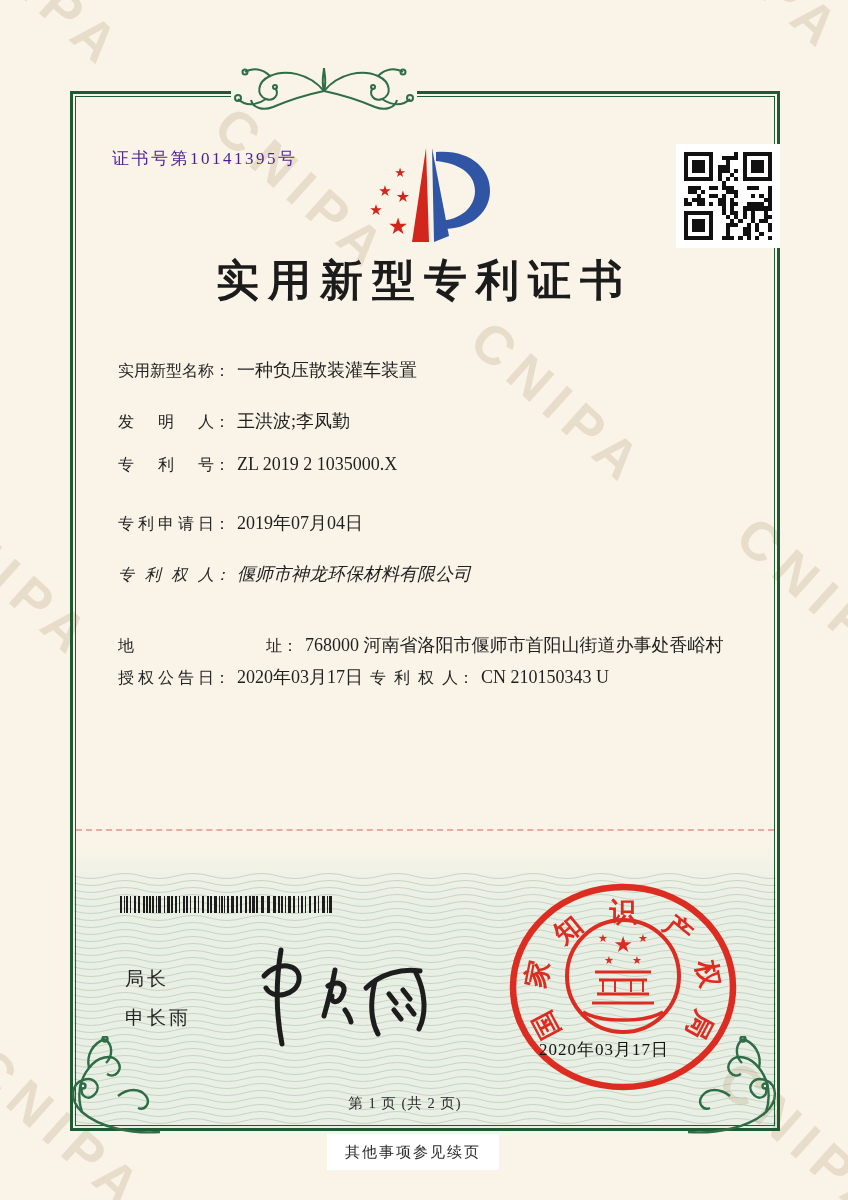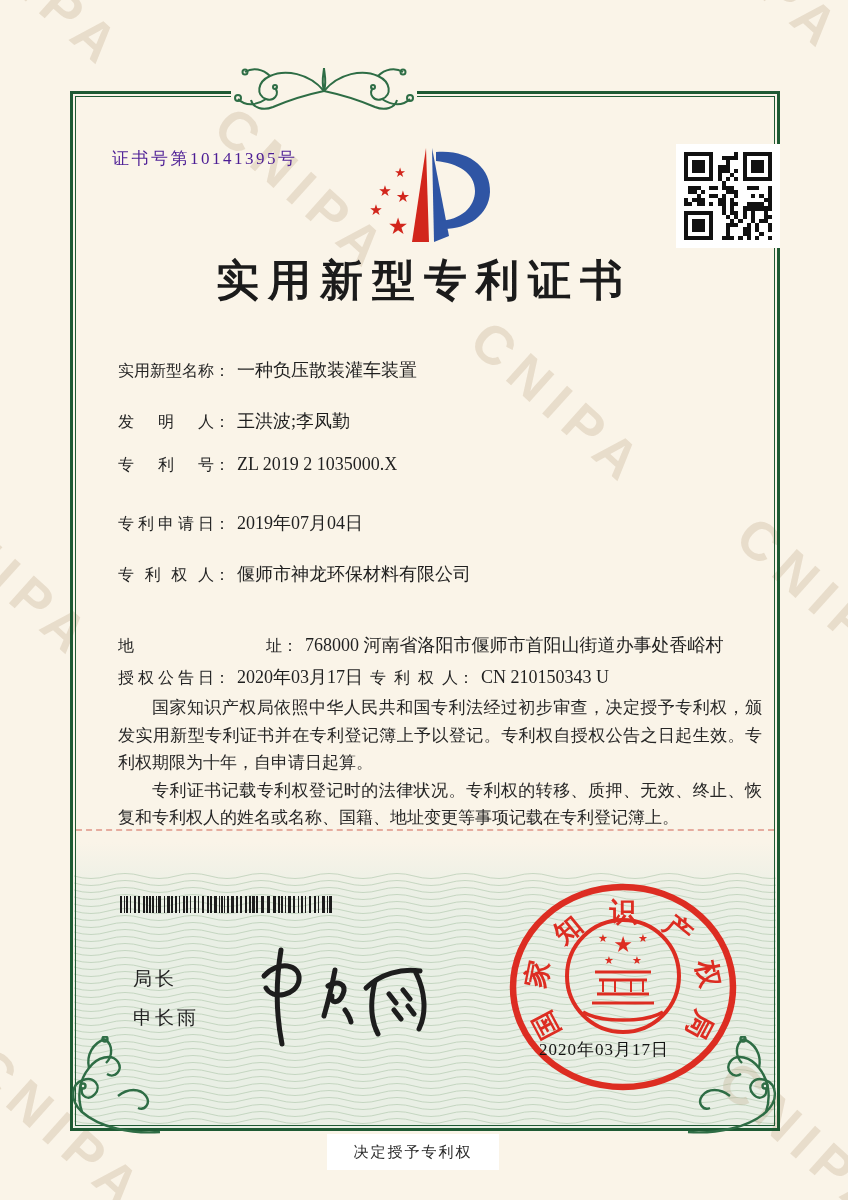--- a/index.html
+++ b/index.html
@@ -36,21 +36,21 @@
   .fcolon{font-size:16px;}
   .fvalue{margin-left:7px;color:#1f1f1f;}
   .fgroup2{position:absolute;left:252px;top:0;}
   
   .body-text{position:absolute;left:118px;top:694px;width:644px;z-index:7;
              font-size:17px;line-height:27.5px;text-align:justify;color:#262626;}
   .body-text p{margin:0;text-indent:2em;}
   
   .barcode{position:absolute;left:120px;top:896px;width:220px;height:17px;z-index:7;display:flex;align-items:stretch;}
   .barcode i{display:block;background:#1c1c1c;}
-  .director{position:absolute;left:125px;top:966px;z-index:7;font-size:19px;color:#222;margin-left:8px;}
+  .director{position:absolute;left:125px;top:966px;z-index:7;font-size:19px;color:#222;}
   .director div{margin-bottom:13px;letter-spacing:3px;}
   .sig{position:absolute;left:248px;top:936px;width:200px;height:112px;z-index:7;}
   .seal{position:absolute;left:503px;top:876px;width:240px;height:222px;z-index:8;opacity:0.95;}
   .seal-date{position:absolute;left:531px;top:1038px;width:146px;z-index:9;text-align:center;
              font-size:17px;letter-spacing:1px;color:#141414;}
   .page-footer{position:absolute;left:0;top:1094px;width:810px;text-align:center;z-index:7;
                font-size:14.5px;color:#2a2a2a;letter-spacing:1px;}
   .note-box{position:absolute;left:327px;top:1134px;width:172px;height:36px;background:#ffffff;z-index:7;
             display:flex;align-items:center;justify-content:center;font-size:15px;letter-spacing:2px;color:#2a2a2a;}
 </style>
@@ -306,37 +306,33 @@
   </div>
   <div class="frow" style="top:409px;">
     <span class="flabel">发明人</span><span class="fcolon">：</span><span class="fvalue">王洪波;李凤勤</span>
   </div>
   <div class="frow" style="top:440px;margin-top:12px;">
     <span class="flabel">专利号</span><span class="fcolon">：</span><span class="fvalue">ZL 2019 2 1035000.X</span>
   </div>
   <div class="frow" style="top:511px;">
     <span class="flabel">专利申请日</span><span class="fcolon">：</span><span class="fvalue">2019年07月04日</span>
   </div>
-  <div class="frow" style="top:562px;">
+  <div class="frow" style="top:562px;font-style:italic;">
     <span class="flabel">专利权人</span><span class="fcolon">：</span><span class="fvalue">偃师市神龙环保材料有限公司</span>
   </div>
   <div class="frow" style="top:613px;">
     <span class="flabel wide">地址</span><span class="fcolon">：</span><span class="fvalue">768000 河南省洛阳市偃师市首阳山街道办事处香峪村</span>
   </div>
   <div class="frow" style="top:665px;font-family:Liberation Serif, serif;">
     <span class="flabel">授权公告日</span><span class="fcolon">：</span><span class="fvalue">2020年03月17日</span>
     <span class="fgroup2">
       <span class="flabel nat">专利权人</span><span class="fcolon">：</span><span class="fvalue">CN 210150343 U</span>
     </span>
   </div>
 
-  <div class="body-text">
-    <p>国家知识产权局依照中华人民共和国专利法经过初步审查，决定授予专利权，颁发实用新型专利证书并在专利登记簿上予以登记。专利权自授权公告之日起生效。专利权期限为十年，自申请日起算。</p>
-    <p>专利证书记载专利权登记时的法律状况。专利权的转移、质押、无效、终止、恢复和专利权人的姓名或名称、国籍、地址变更等事项记载在专利登记簿上。</p>
-  </div>
 
   <div class="barcode" id="barcode">
       <i style="width: 2px; margin-right: 2px;"></i>
       <i style="width: 1px; margin-right: 1px;"></i>
       <i style="width: 2px; margin-right: 2px;"></i>
       <i style="width: 1px; margin-right: 3px;"></i>
       <i style="width: 2px; margin-right: 2px;"></i>
       <i style="width: 2px; margin-right: 3px;"></i>
       <i style="width: 2px; margin-right: 1px;"></i>
       <i style="width: 2px; margin-right: 1px;"></i>
@@ -428,17 +424,18 @@
   <text x="43.183559421273344" y="149.1493103345136" fill="#dd2318" font-size="27" font-weight="700" text-anchor="middle" dominant-baseline="central" transform="rotate(-118,43.183559421273344,149.1493103345136)">国</text>
       <text x="34.68652470644467" y="97.91214689332614" fill="#dd2318" font-size="27" font-weight="700" text-anchor="middle" dominant-baseline="central" transform="rotate(-78.7,34.68652470644467,97.91214689332614)">家</text>
       <text x="64.89586408140313" y="53.41430385105902" fill="#dd2318" font-size="27" font-weight="700" text-anchor="middle" dominant-baseline="central" transform="rotate(-39.3,64.89586408140313,53.41430385105902)">知</text>
       <text x="120" y="36" fill="#dd2318" font-size="27" font-weight="700" text-anchor="middle" dominant-baseline="central" transform="rotate(0,120,36)">识</text>
       <text x="175.10413591859685" y="53.41430385105902" fill="#dd2318" font-size="27" font-weight="700" text-anchor="middle" dominant-baseline="central" transform="rotate(39.3,175.10413591859685,53.41430385105902)">产</text>
       <text x="205.3134752935553" y="97.91214689332614" fill="#dd2318" font-size="27" font-weight="700" text-anchor="middle" dominant-baseline="central" transform="rotate(78.7,205.3134752935553,97.91214689332614)">权</text>
       <text x="196.81644057872666" y="149.1493103345136" fill="#dd2318" font-size="27" font-weight="700" text-anchor="middle" dominant-baseline="central" transform="rotate(118,196.81644057872666,149.1493103345136)">局</text>
     </svg>
   <div class="seal-date">2020年03月17日</div>
 
+  <div class="page-footer">第 1 页 (共 2 页)</div>
   <div class="note-box">
-    <span>决定授予专利权</span>
+    <span>其他事项参见续页</span>
   </div>
 
 </div>
 
 </body></html>

